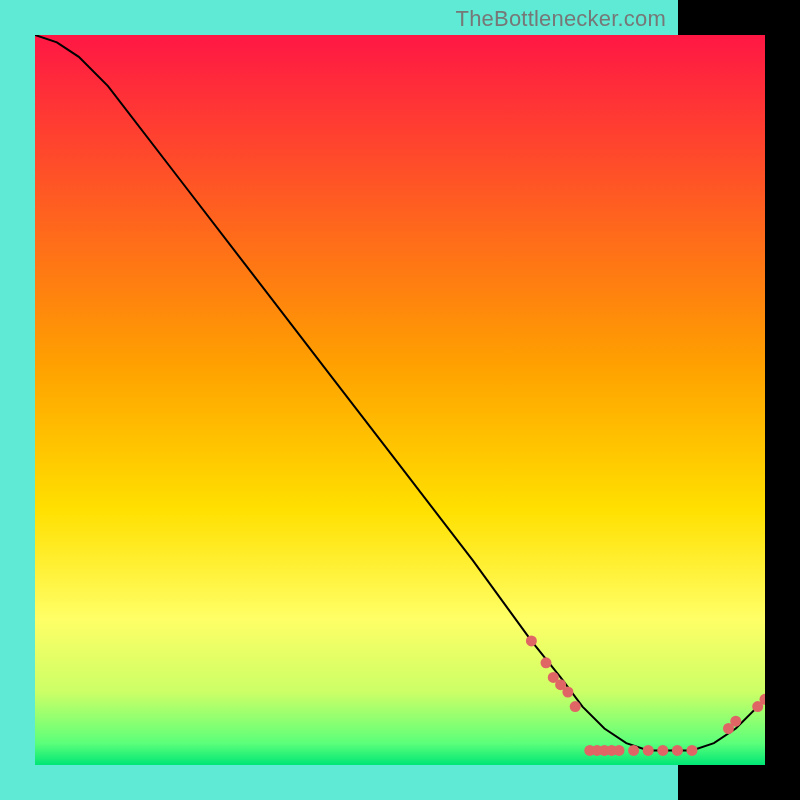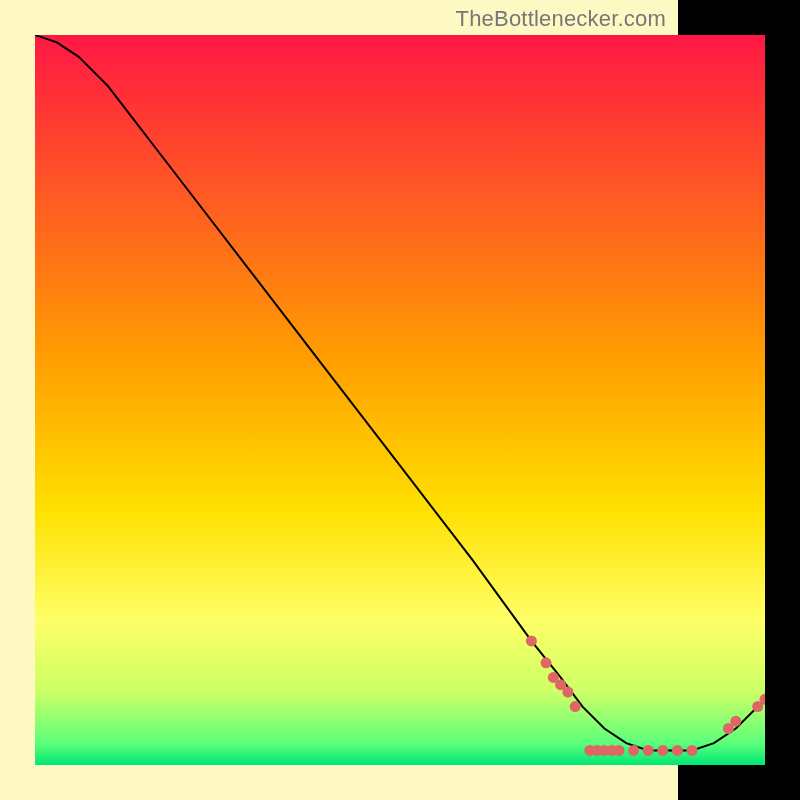--- a/index.html
+++ b/index.html
@@ -8,21 +8,21 @@
     width: 800px;
     height: 800px;
     background: #000;
     overflow: hidden;
     font-family: Arial, Helvetica, sans-serif;
   }
   .frame {
     position: relative;
     width: 678px;
     height: 800px;
-    background: #fef9c3;
+    background: #5eead4;
   }
   .plot {
     position: absolute;
     left: 35px;
     top: 35px;
     width: 730px;
     height: 730px;
     
   }
   .watermark {

